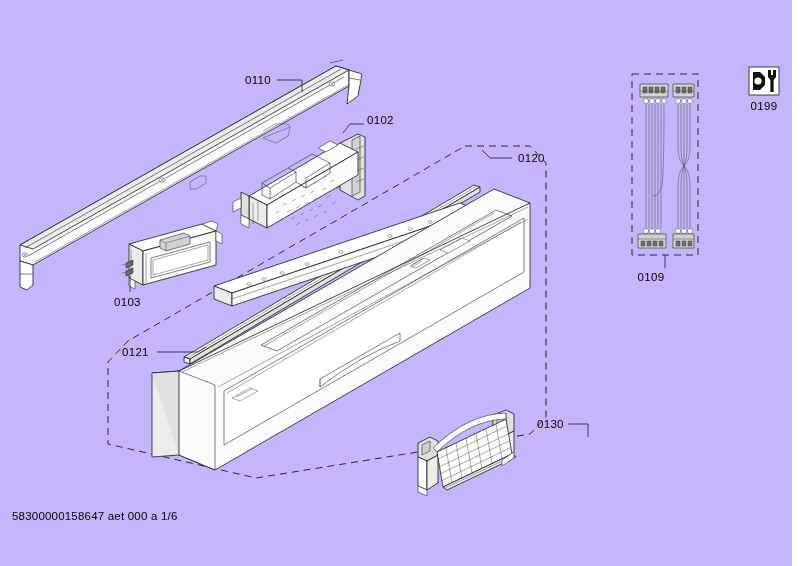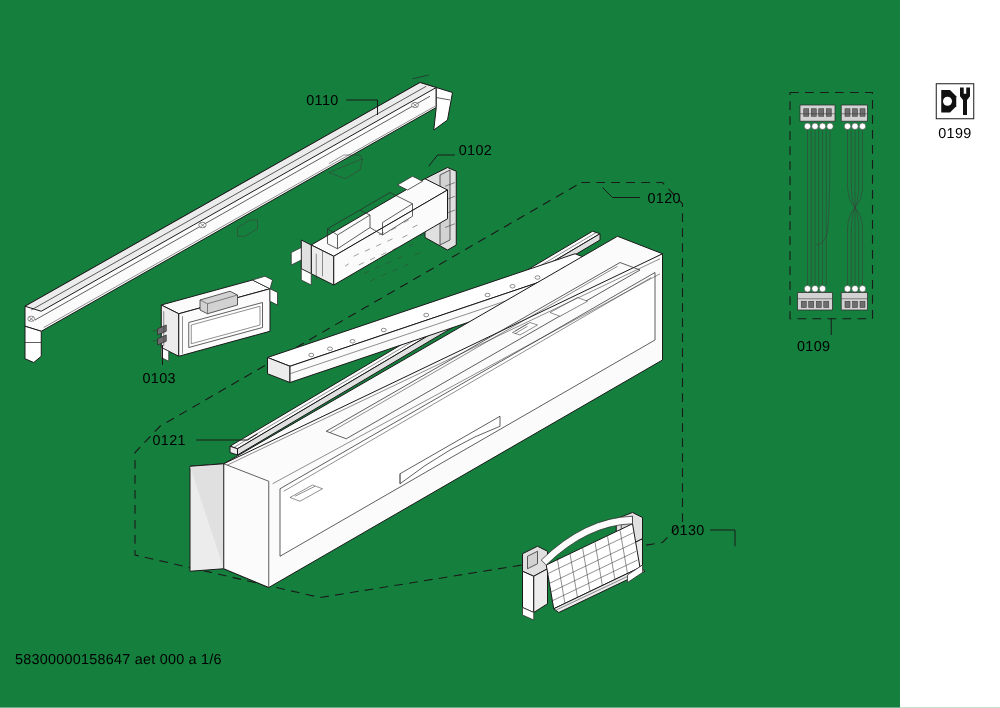--- a/index.html
+++ b/index.html
@@ -5,35 +5,35 @@
 <style>
   html,body{margin:0;padding:0;background:#ffffff;}
   body{
     width:800px;height:566px;
     font-family:"Liberation Sans", sans-serif;
     color:#000;
     overflow:hidden;
     position:relative;
   }
   #sheet{
-    position:absolute;left:0;top:0;width:720px;height:566px;
-    background:#15803d;
+    position:absolute;left:0;top:0;width:792px;height:566px;
+    background:#c4b5fd;
     text-decoration:underline;
   }
   svg.diagram{position:absolute;left:0;top:0;width:800px;height:566px;display:block;}
   .lbl{
     font-family:"Liberation Sans", sans-serif;
     font-size:11.5px;
     fill:#000;
     letter-spacing:0.3px;
   }
   .footer{
     position:absolute;
     left:12px;
-    top:522px;
+    top:510px;
     font-size:11.5px;
     font-family:"Liberation Sans", sans-serif;
     color:#000;
     letter-spacing:0.2px;
     white-space:nowrap;
   }
   .ln{fill:none;stroke:#1a1a1a;stroke-width:0.8;}
   .ln-thin{fill:none;stroke:#2b2b2b;stroke-width:0.6;}
   .ln-hair{fill:none;stroke:#3a3a3a;stroke-width:0.45;}
   .dash{fill:none;stroke:#1a1a1a;stroke-width:0.9;stroke-dasharray:7 5;}

